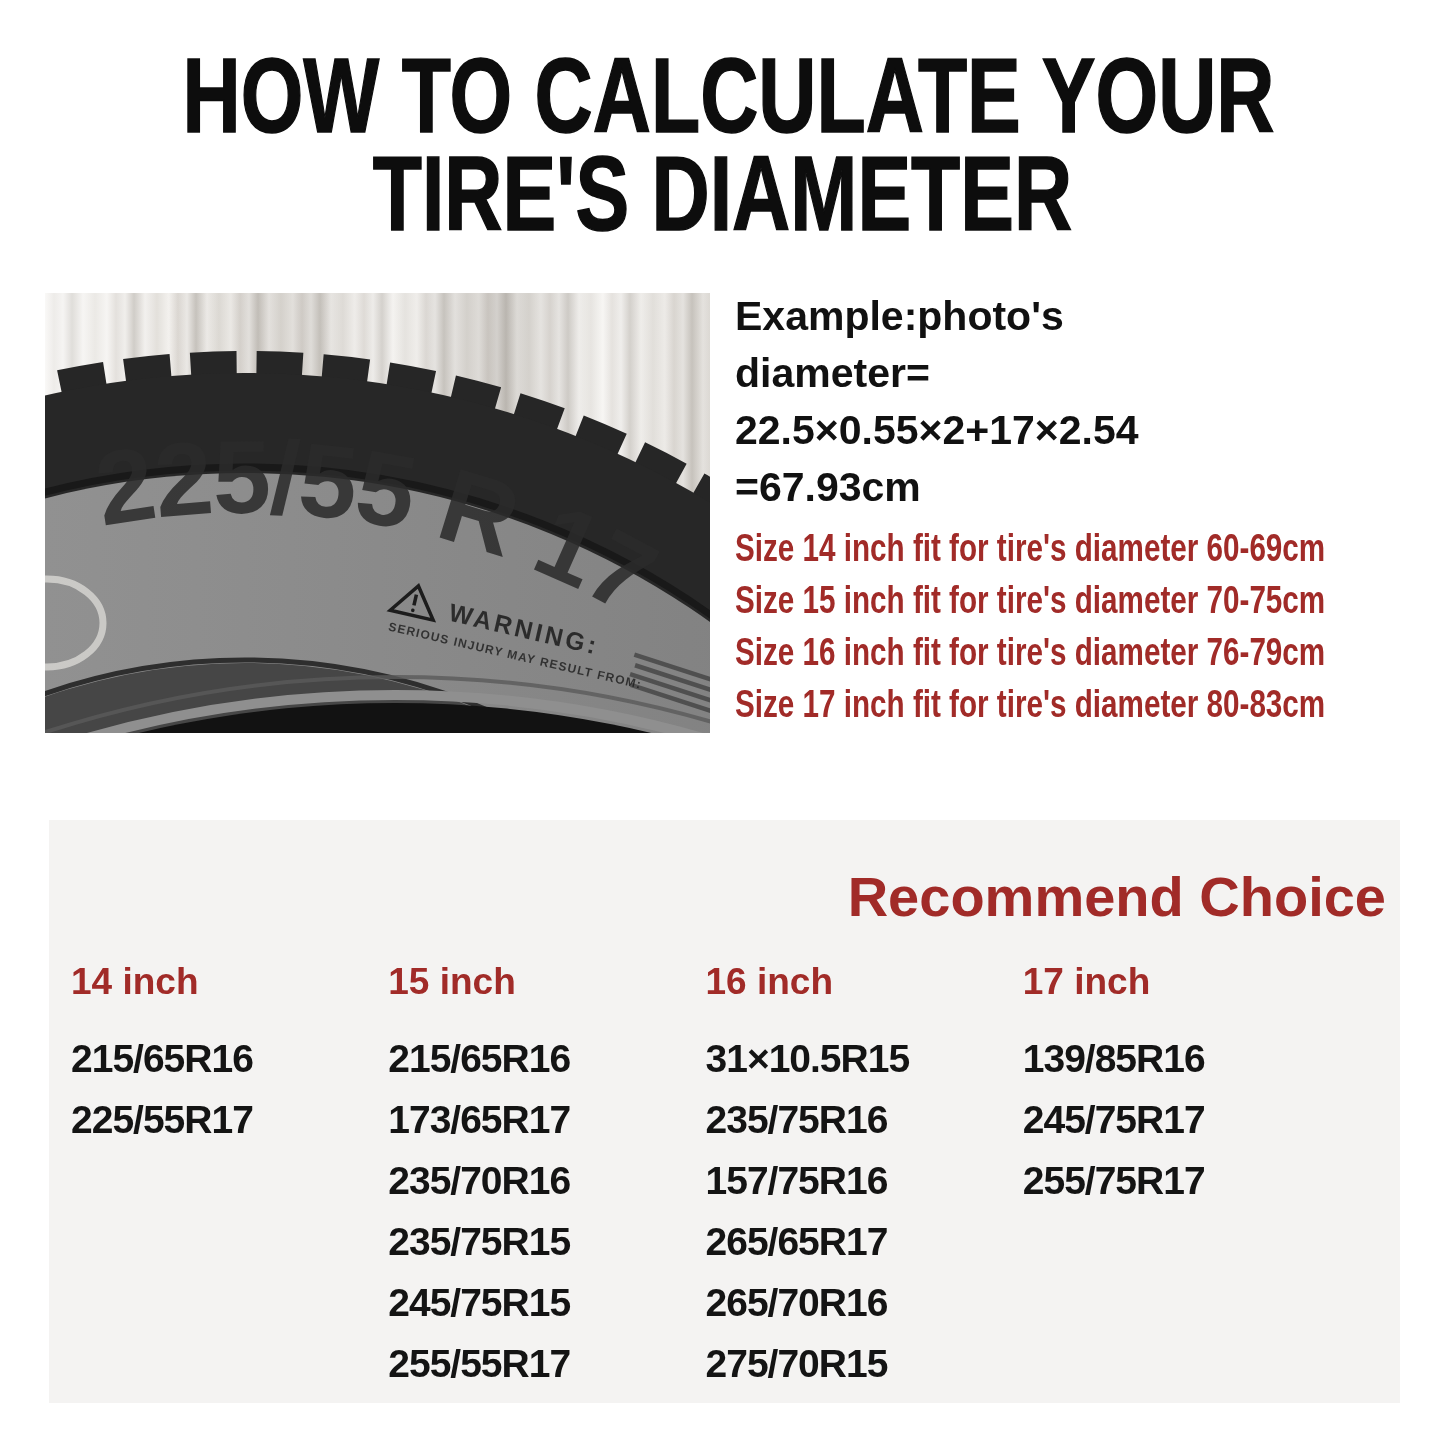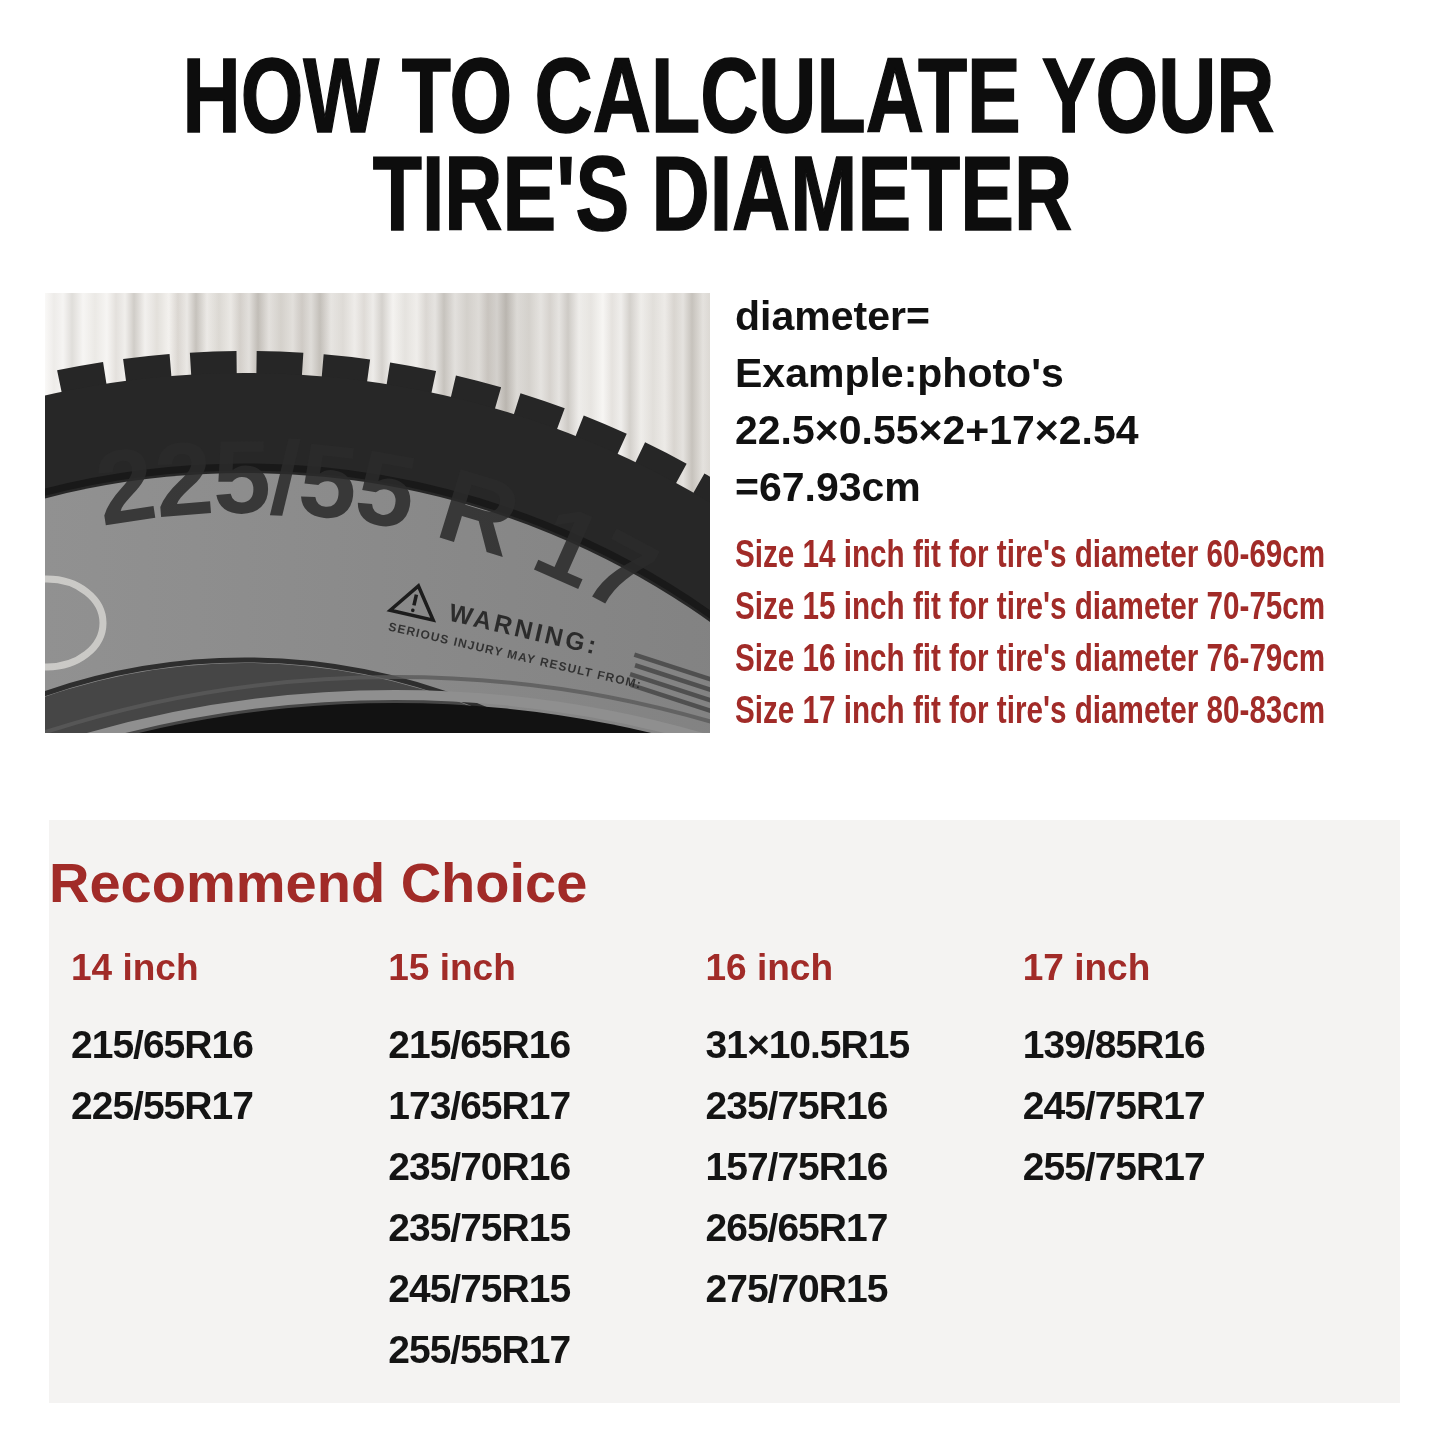--- a/index.html
+++ b/index.html
@@ -21,27 +21,27 @@
       linear-gradient(90deg, rgba(255,255,255,.55) 0%, rgba(255,255,255,0) 18%,
         rgba(140,134,126,.18) 38%, rgba(255,255,255,.25) 52%,
         rgba(120,114,106,.22) 68%, rgba(255,255,255,.30) 84%, rgba(170,164,156,.20) 100%),
       repeating-linear-gradient(90deg,
         #f3f1ee 0px,#dcd8d3 9px,#edebe8 18px,#c9c5bf 27px,#f1efec 38px,#e2dfda 50px,#f4f2ef 62px);
   }
   .tire-photo svg{display:block;width:665px;height:440px;}
   
   .right-col{position:absolute;left:735px;top:288px;width:680px;}
   .ex{margin:0;font-size:41px;line-height:57px;font-weight:bold;color:#111111;white-space:nowrap;}
-  .fits{margin-top:12px;}
+  .fits{margin-top:6px;}
   .fit{margin:0;font-size:38px;line-height:52px;font-weight:bold;color:#A12B28;
        white-space:nowrap;transform:scaleX(0.78);transform-origin:left center;}
   
   .panel{position:absolute;left:49px;top:820px;width:1351px;height:583px;background:#f4f3f2;}
   .rec-heading{
-    margin:0;padding-top:32px;text-align:left;
+    margin:14px;padding-top:32px;text-align:right;
     font-size:56px;line-height:62px;font-weight:bold;color:#A12B28;
   }
   .grid{
     display:grid;grid-template-columns:repeat(4,1fr);
     margin-top:22px;padding:0 60px 0 22px;
   }
   .col{text-align:left;}
   .col-header{font-size:37px;font-weight:bold;color:#A12B28;height:78px;line-height:64px;white-space:nowrap;}
   .cell{font-size:39px;font-weight:bold;color:#141414;height:61px;line-height:61px;
         letter-spacing:-1px;white-space:nowrap;}
@@ -98,22 +98,22 @@
 
       <circle cx="350" cy="1520" r="1110" fill="#121212"></circle>
       <circle cx="350" cy="1520" r="1118" fill="none" stroke="#8f8f8f" stroke-width="10"></circle>
       <circle cx="350" cy="1520" r="1136" fill="none" stroke="#5a5a5a" stroke-width="4" opacity="0.8"></circle>
 
       <ellipse cx="2" cy="330" rx="56" ry="44" fill="none" stroke="#d5d3d0" stroke-width="7" opacity="0.85"></ellipse>
     </svg>
   </div>
 
   <div class="right-col">
+    <p class="ex">Example:photo's</p>
     <p class="ex">diameter=</p>
-    <p class="ex">Example:photo's</p>
     <p class="ex">22.5×0.55×2+17×2.54</p>
     <p class="ex">=67.93cm</p>
     <div class="fits">
       <p class="fit">Size 14 inch fit for tire's diameter 60-69cm</p>
       <p class="fit">Size 15 inch fit for tire's diameter 70-75cm</p>
       <p class="fit">Size 16 inch fit for tire's diameter 76-79cm</p>
       <p class="fit">Size 17 inch fit for tire's diameter 80-83cm</p>
     </div>
   </div>
 
@@ -136,20 +136,21 @@
         <div class="cell">245/75R15</div>
         <div class="cell">255/55R17</div>
       </div>
 
       <div class="col">
         <div class="col-header">16 inch</div>
         <div class="cell">31×10.5R15</div>
         <div class="cell">235/75R16</div>
         <div class="cell">157/75R16</div>
         <div class="cell">265/65R17</div>
+        <div class="cell">265/70R16</div>
         <div class="cell">275/70R15</div>
       </div>
 
       <div class="col">
         <div class="col-header">17 inch</div>
         <div class="cell">139/85R16</div>
         <div class="cell">245/75R17</div>
         <div class="cell">255/75R17</div>
       </div>
 

